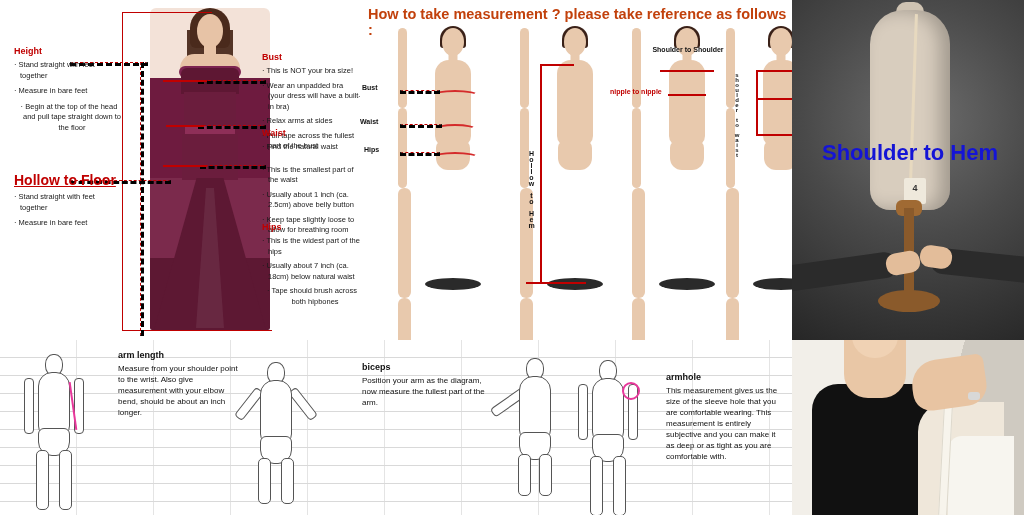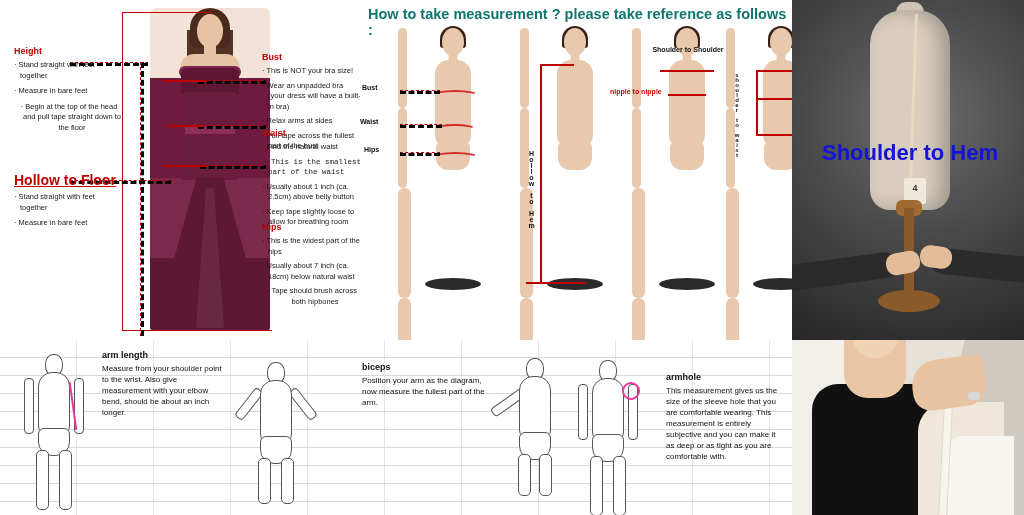--- a/index.html
+++ b/index.html
@@ -38,21 +38,21 @@
   .hline{position:absolute;border-top:1px solid #c00000;}
   .dash{border-style:dashed;}
 
   .lbl-left{width:110px;}
   .lbl-right{width:100px;}
   .bullet{display:block;padding-left:6px;text-indent:-6px;}
   .bullet:before{content:"\00B7  ";}
 
   
   #panel-mannequins{left:360px;top:0;width:432px;height:340px;background:#fff;}
-  #mann-title{left:8px;top:6px;font-size:14.5px;font-weight:bold;color:#0f766e;}
+  #mann-title{left:8px;top:6px;font-size:14.5px;font-weight:bold;color:#c2410c;}
   .mann{position:absolute;bottom:14px;}
   .m-fig{position:absolute;left:50%;transform:translateX(-50%);}
   .m-head{width:22px;height:28px;background:#e8c9ad;border-radius:11px/14px;top:0;}
   .m-hair{width:26px;height:22px;background:#3a2118;border-radius:13px 13px 3px 3px;top:-2px;}
   .m-neck{width:9px;height:8px;background:#e8c9ad;top:26px;}
   .m-torso{width:36px;height:86px;background:#e8c9ad;border-radius:14px 14px 10px 10px;top:32px;}
   .m-hips{width:34px;height:30px;background:#e8c9ad;border-radius:8px 8px 12px 12px;top:112px;}
   .m-legL,.m-legR{width:13px;height:110px;background:#e8c9ad;border-radius:6px;top:138px;}
   .m-legL{left:calc(50% - 14px);transform:none;}
   .m-legR{left:calc(50% + 1px);transform:none;}
@@ -170,21 +170,21 @@
         <span class="bullet" style="margin-top:4px;">Wear an unpadded bra (your dress will have a built-in bra)</span>
         <span class="bullet" style="margin-top:4px;">Relax arms at sides</span>
         <span class="bullet" style="margin-top:4px;">Pull tape across the fullest part of the bust</span>
       </div>
     </div>
 
     <div class="abs lbl-right" style="left:262px;top:128px;">
       <div class="bold red" style="font-size:9px;">Waist</div>
       <div class="tiny blk" style="margin-top:4px;">
         <span class="bullet">Find the natural waist</span>
-        <span class="bullet" style="margin-top:4px;font-family:Liberation Mono, monospace;">This is the smallest part of the waist</span>
+        <span class="bullet" style="margin-top:12px;">This is the smallest part of the waist</span>
         <span class="bullet" style="margin-top:4px;">Usually about 1 inch (ca. 2.5cm) above belly button</span>
         <span class="bullet" style="margin-top:4px;">Keep tape slightly loose to allow for breathing room</span>
       </div>
     </div>
 
     <div class="abs lbl-right" style="left:262px;top:222px;">
       <div class="bold red" style="font-size:9px;">Hips</div>
       <div class="tiny blk" style="margin-top:4px;">
         <span class="bullet">This is the widest part of the hips</span>
         <span class="bullet" style="margin-top:4px;">Usually about 7 inch (ca. 18cm) below natural waist</span>
@@ -296,21 +296,21 @@
     <div class="sketch" style="left:18px;top:14px;width:72px;height:158px;">
       <div class="s-head"></div>
       <div class="s-armL" style="left:6px;"></div>
       <div class="s-armR" style="right:6px;"></div>
       <div class="s-body"></div>
       <div class="s-hips"></div>
       <div class="s-legL" style="left:18px;"></div>
       <div class="s-legR" style="right:18px;"></div>
       <div class="pinkline" style="left:54px;top:28px;width:2px;height:48px;transform:rotate(-8deg);"></div>
     </div>
-    <div class="capt" style="left:102px;top:10px;width:120px;">
+    <div class="capt" style="left:118px;top:10px;width:120px;">
       <span class="hd">arm length</span>
       <span>Measure from your shoulder point to the wrist. Also give measurement with your elbow bend, should be about an inch longer.</span>
     </div>
 
     <div class="sketch" style="left:240px;top:22px;width:72px;height:150px;">
       <div class="s-head"></div>
       <div class="s-armL" style="left:4px;height:34px;transform:rotate(38deg);"></div>
       <div class="s-armR" style="right:4px;height:34px;transform:rotate(-38deg);"></div>
       <div class="s-body"></div>
       <div class="s-hips"></div>

